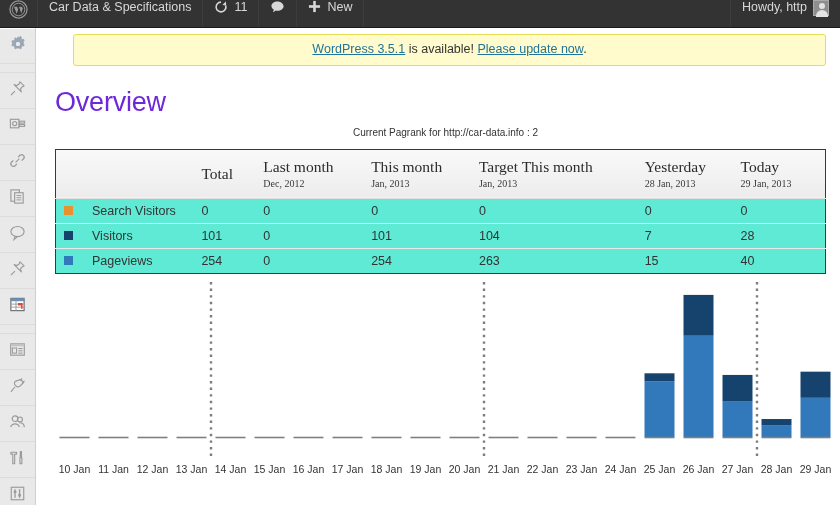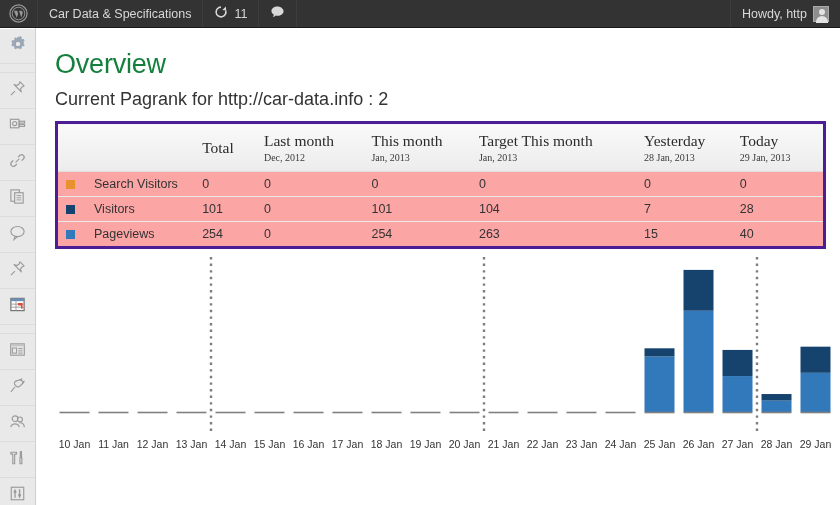--- a/index.html
+++ b/index.html
@@ -13,21 +13,21 @@
 
   
   .adminbar {
     position: absolute; top:0; left:0; width:840px; height:28px;
     background:#333; color:#ccc;
     display:flex; align-items:stretch;
     font-size:12.5px;
     border-bottom:1px solid #1a1a1a;
   }
   .ab-item {
-    display:flex; align-items:center; gap:6px;
+    display:flex; align-items:flex-start; gap:6px;
     padding:0 11px; color:#d8d8d8; white-space:nowrap;
     border-right:1px solid #3d3d3d;
   }
   .ab-item.nb { border-right:none; }
   .ab-logo { width:38px; justify-content:center; padding:0; }
   .ab-sep { flex:1 1 auto; border:none; }
   .ab-right { margin-left:auto; display:flex; align-items:stretch; }
   .wp-logo-svg { display:block; }
   .avatar {
     width:16px; height:16px; background:#8e8e8e;
@@ -68,34 +68,34 @@
     margin:6px 14px 0 37px;
     background:#fffbcc; border:1px solid #e6db55;
     border-radius:3px;
     padding:6px 10px; text-align:center;
     font-size:12.5px; color:#333; line-height:1.4;
   }
   .update-nag a { color:#21759b; text-decoration:underline; }
 
   h1.page-title {
     margin:21px 0 0 19px;
-    font-size:27px; font-weight:normal; color:#15803d;
+    font-size:27px; font-weight:normal; color:#6d28d9;
     font-family:"Liberation Sans", sans-serif;
     letter-spacing:-0.2px;
   }
   .pagerank {
-    margin:9px 4px 0 19px; font-size:18px; color:#333;
+    margin:9px 4px 0 19px; font-size:10px; color:#333;text-align:center;
   }
 
   
   .stats-wrap { margin:11px 0 0 19px; width:771px; }
   table.stats {
     width:100%; border-collapse:collapse;
-    border:3px solid #4c1d95;
-    background:#fca5a5;
+    border:1px solid #4c1d95;
+    background:#5eead4;
     font-size:12.5px;
   }
   table.stats thead tr { height:49px; }
   table.stats thead th {
     background: linear-gradient(to bottom,#f9f9f9 0%,#ececec 100%);
     border-bottom:1px solid #dfdfdf;
     text-align:left; font-weight:normal;
     vertical-align:middle;
     padding:6px 0 6px 0;
     color:#333;
@@ -168,20 +168,29 @@
       </span>
       <span>11</span>
     </div>
     <div class="ab-item">
       <span>
         <svg width="15" height="14" viewBox="0 0 16 15" aria-hidden="true">
           <path d="M8 1.5c-3.6 0-6.5 2.1-6.5 4.8 0 1.6 1 3 2.6 3.9 -.1 1-.6 2-1.2 2.6 1.3-.2 2.5-.8 3.3-1.5 .6.1 1.2.2 1.8.2 3.6 0 6.5-2.2 6.5-4.9S11.6 1.5 8 1.5z" fill="#d8d8d8"></path>
         </svg>
       </span>
     </div>
+    <div class="ab-item">
+      <span>
+        <svg width="13" height="13" viewBox="0 0 14 14" aria-hidden="true">
+          <rect x="5.6" y="1" width="2.8" height="12" fill="#d8d8d8"></rect>
+          <rect x="1" y="5.6" width="12" height="2.8" fill="#d8d8d8"></rect>
+        </svg>
+      </span>
+      <span>New</span>
+    </div>
     <div class="ab-item ab-sep"></div>
     <div class="ab-right">
       <div class="ab-item nb" style="border-left:1px solid #3d3d3d;">
         <span>Howdy, http</span>
         <span class="avatar"></span>
       </div>
     </div>
   </div>
 
   <div class="sidebar">
@@ -325,20 +334,23 @@
           <line x1="11.2" y1="4.4" x2="11.2" y2="13.6" stroke="#9a9a9a" stroke-width="1.4"></line>
           <rect x="9.8" y="9.6" width="2.8" height="2.4" fill="#9a9a9a"></rect>
         </svg>
       </span>
     </div>
 
   </div>
 
   <div class="content">
 
+    <div class="update-nag">
+      <a href="#">WordPress 3.5.1</a><span> is available! </span><a href="#">Please update now</a><span>.</span>
+    </div>
 
     <h1 class="page-title">Overview</h1>
     <div class="pagerank">Current Pagrank for http://car-data.info : 2</div>
 
     <div class="stats-wrap">
       <table class="stats">
         <thead>
           <tr>
             <th class="col-label">
               <span class="th-main"></span>

